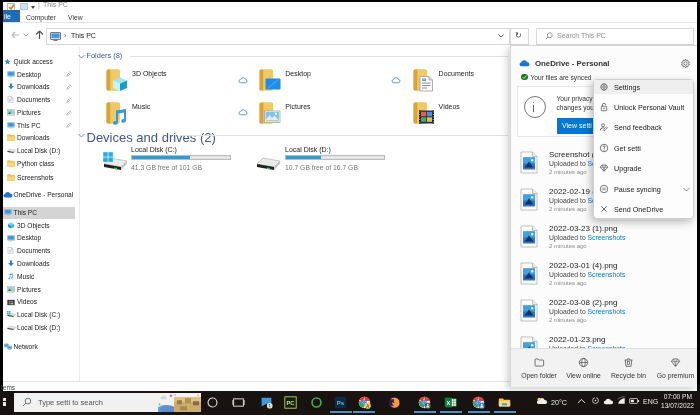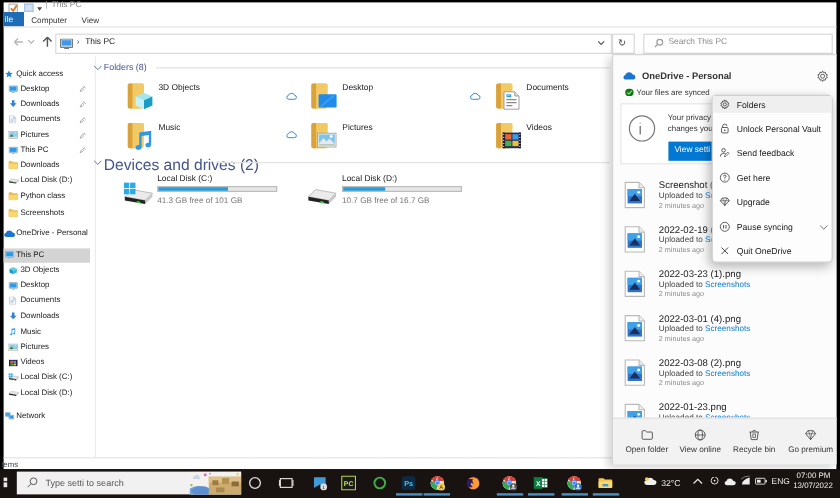--- a/index.html
+++ b/index.html
@@ -444,53 +444,53 @@
     </svg>
 <div class="a txt" style="left:675.5px;top:372px;font-size:6.8px;color:#333;transform:translateX(-50%)">Go premium</div>
   </div>
 <div id="menu">
     <div class="a" style="left:593px;top:78.5px;width:101px;height:140px;background:#fdfdfd;border:1px solid #cfcfcf;border-radius:4px;box-shadow:-2px 3px 9px rgba(0,0,0,0.28)"></div>
 <div class="a" style="left:594px;top:79.5px;width:99px;height:14px;background:#efefef"></div>
 <svg class="a" style="left:599px;top:81.6px" width="10" height="10" viewBox="0 0 20 20">
       <path d="M10 2.5 L11 4.8 L13.6 4.3 L14.1 6.9 L16.6 7.9 L15.5 10 L16.6 12.1 L14.1 13.1 L13.6 15.7 L11 15.2 L10 17.5 L9 15.2 L6.4 15.7 L5.9 13.1 L3.4 12.1 L4.5 10 L3.4 7.9 L5.9 6.9 L6.4 4.3 L9 4.8 Z" fill="none" stroke="#333" stroke-width="1.3"></path>
       <circle cx="10" cy="10" r="2.6" fill="none" stroke="#333" stroke-width="1.3"></circle>
     </svg>
-<div class="a txt" style="left:614px;top:82.6px;font-size:7.2px;color:#1a1a1a">Folders</div>
+<div class="a txt" style="left:614px;top:82.6px;font-size:7.2px;color:#1a1a1a">Settings</div>
 <svg class="a" style="left:599px;top:102.0px" width="10" height="10" viewBox="0 0 20 20">
       <rect x="4.5" y="8.5" width="11" height="9" rx="1.5" fill="none" stroke="#333" stroke-width="1.3"></rect>
       <path d="M6.5 8.5 L6.5 6 Q6.5 2.8 10 2.8 Q13.5 2.8 13.5 6" fill="none" stroke="#333" stroke-width="1.3"></path>
       <circle cx="10" cy="13" r="1.3" fill="#333"></circle>
     </svg>
 <div class="a txt" style="left:614px;top:103.0px;font-size:7.2px;color:#1a1a1a">Unlock Personal Vault</div>
 <svg class="a" style="left:599px;top:122.4px" width="10" height="10" viewBox="0 0 20 20">
       <circle cx="8" cy="6.5" r="3" fill="none" stroke="#333" stroke-width="1.3"></circle>
       <path d="M2.5 17 Q2.5 11.5 8 11.5 Q10 11.5 11.3 12.3" fill="none" stroke="#333" stroke-width="1.3"></path>
       <path d="M12 16.5 L17 11.5 L15 9.5 L10 14.5 L9.5 17 Z" fill="none" stroke="#333" stroke-width="1.1"></path>
     </svg>
 <div class="a txt" style="left:614px;top:123.4px;font-size:7.2px;color:#1a1a1a">Send feedback</div>
 <svg class="a" style="left:599px;top:142.8px" width="10" height="10" viewBox="0 0 20 20">
       <circle cx="10" cy="10" r="7.5" fill="none" stroke="#333" stroke-width="1.3"></circle>
       <path d="M7.8 8 Q7.8 5.8 10 5.8 Q12.2 5.8 12.2 7.7 Q12.2 9.2 10 9.8 L10 11.5" fill="none" stroke="#333" stroke-width="1.3"></path>
       <circle cx="10" cy="14" r="1" fill="#333"></circle>
     </svg>
-<div class="a txt" style="left:614px;top:143.8px;font-size:7.2px;color:#1a1a1a">Get here</div>
+<div class="a txt" style="left:614px;top:143.8px;font-size:7.2px;color:#1a1a1a">Get setti</div>
 <svg class="a" style="left:599px;top:163.2px" width="10" height="10" viewBox="0 0 20 20">
       <path d="M6 4 L14 4 L17.5 8.5 L10 16.5 L2.5 8.5 Z" fill="none" stroke="#333" stroke-width="1.3"></path>
       <path d="M2.5 8.5 H17.5 M6 4 L8.5 8.5 L10 16.5 M14 4 L11.5 8.5 L10 16.5" fill="none" stroke="#333" stroke-width="0.9"></path>
     </svg>
 <div class="a txt" style="left:614px;top:164.2px;font-size:7.2px;color:#1a1a1a">Upgrade</div>
 <svg class="a" style="left:599px;top:183.6px" width="10" height="10" viewBox="0 0 20 20">
       <circle cx="10" cy="10" r="7.5" fill="none" stroke="#333" stroke-width="1.3"></circle>
       <path d="M8 7 L8 13 M12 7 L12 13" stroke="#333" stroke-width="1.4"></path>
     </svg>
 <div class="a txt" style="left:614px;top:185px;font-size:7.2px;color:#1a1a1a">Pause syncing</div>
 <svg class="a" style="left:599px;top:204.0px" width="10" height="10" viewBox="0 0 20 20">
       <path d="M4.5 4.5 L15.5 15.5 M15.5 4.5 L4.5 15.5" stroke="#333" stroke-width="1.5"></path>
     </svg>
-<div class="a txt" style="left:614px;top:205.0px;font-size:7.2px;color:#1a1a1a">Quit OneDrive</div>
+<div class="a txt" style="left:614px;top:205.0px;font-size:7.2px;color:#1a1a1a">Send OneDrive</div>
 <svg class="a" style="left:683px;top:186.5px" width="7" height="5" viewBox="0 0 14 10">
       <path d="M1 2 L7 8 L13 2" stroke="#555" stroke-width="1.4" fill="none"></path>
     </svg>
   </div>
 <div id="taskbar">
     <div class="a" style="left:0;top:391px;width:700px;height:24px;background:#181310"></div>
 <div class="a" style="left:2.5px;top:397.5px;width:3.6px;height:3.8px;background:#e8e8e8"></div>
 <div class="a" style="left:2.5px;top:402.2px;width:3.6px;height:3.8px;background:#e8e8e8"></div>
 <div class="a" style="left:14px;top:392.5px;width:187px;height:19.5px;background:#f1f1f1"></div>
 <svg class="a" style="left:22px;top:397px" width="10" height="10" viewBox="0 0 16 16">
@@ -591,21 +591,21 @@
 <svg class="a" style="left:498px;top:395.5px" width="13" height="13" viewBox="0 0 16 16">
       <path d="M1 4 Q1 3 2 3 L6 3 L7.5 4.5 L14 4.5 Q15 4.5 15 5.5 L15 12 Q15 13 14 13 L2 13 Q1 13 1 12 Z" fill="#f6c64a"></path>
       <path d="M1 6.5 L15 6.5 L15 12 Q15 13 14 13 L2 13 Q1 13 1 12 Z" fill="#fbd870"></path>
       <rect x="5" y="9" width="6" height="2.5" fill="#3f9bd8"></rect>
     </svg>
     <div class="a" style="left:494px;top:411px;width:22px;height:1.8px;background:#4a90c8"></div>
 <svg class="a" style="left:536px;top:396px" width="12" height="9" viewBox="0 0 20 14">
       <path d="M5 13 Q1.5 13 1.5 9.8 Q1.5 7 4.3 6.6 Q5.3 3 9.5 3 Q13.3 3 14.5 6.3 Q18.5 6.5 18.5 9.8 Q18.5 13 15 13 Z" fill="#eee"></path>
       <circle cx="5" cy="5" r="2.5" fill="#f7d04a"></circle>
     </svg>
-<div class="a txt" style="left:551px;top:397.5px;font-size:7.2px;color:#eee">32°C</div>
+<div class="a txt" style="left:551px;top:397.5px;font-size:7.2px;color:#eee">20°C</div>
 <svg class="a" style="left:577px;top:398px" width="9" height="6" viewBox="0 0 14 9">
       <path d="M1.5 7.5 L7 2 L12.5 7.5" stroke="#eee" stroke-width="1.5" fill="none"></path>
     </svg>
 <svg class="a" style="left:591px;top:396px" width="9" height="9" viewBox="0 0 14 14">
       <circle cx="7" cy="7" r="4.5" stroke="#eee" stroke-width="1.2" fill="none"></circle>
       <rect x="6" y="0.5" width="2" height="3" fill="#181310"></rect>
       <circle cx="7" cy="7" r="1.2" fill="#eee"></circle>
     </svg>
 <svg class="a" style="left:603px;top:397px" width="11" height="8" viewBox="0 0 20 14">
       <path d="M5 13 Q1.5 13 1.5 9.8 Q1.5 7 4.3 6.6 Q5.3 3 9.5 3 Q13.3 3 14.5 6.3 Q18.5 6.5 18.5 9.8 Q18.5 13 15 13 Z" fill="#eee"></path>

